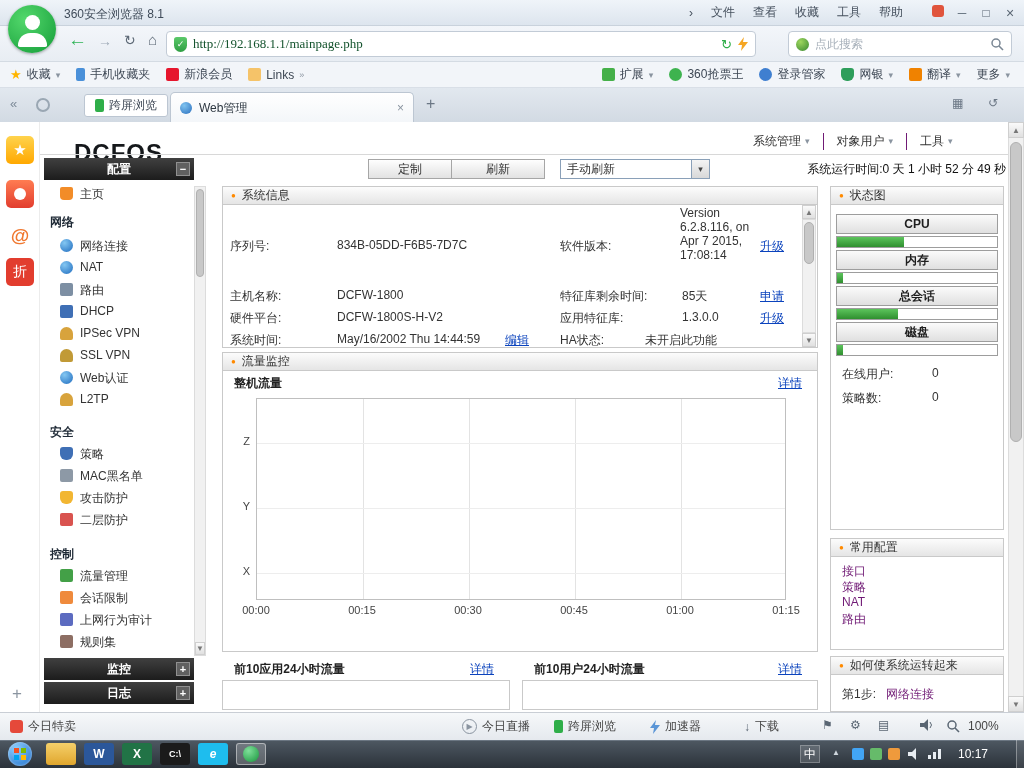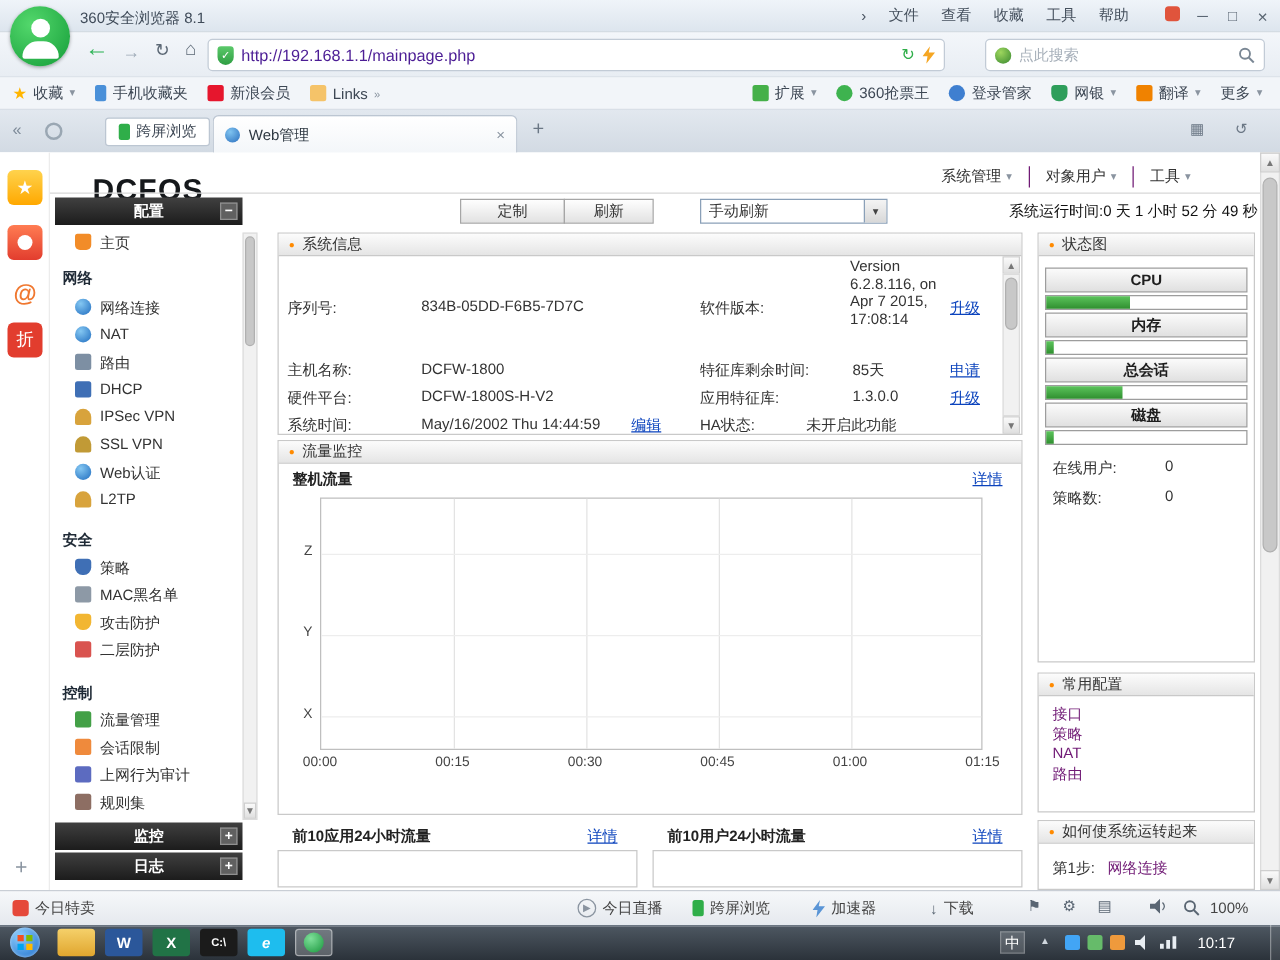--- a/index.html
+++ b/index.html
@@ -10,21 +10,21 @@
 
 .titlebar{left:0;top:0;width:1024px;height:26px;background:linear-gradient(#eff4f9,#dde5ee);border-bottom:1px solid #c9d2dc}
 .tmenu{padding:0 9px;color:#46515e;cursor:pointer}
 .wbtn{width:24px;text-align:center;color:#5a6673;cursor:pointer}
 .avatar{left:8px;top:5px;width:48px;height:48px;border-radius:50%;background:radial-gradient(circle at 35% 30%,#53d86c,#149c38);z-index:50;box-shadow:0 1px 3px rgba(0,0,0,.35)}
 .avatar .head{position:absolute;left:17px;top:10px;width:15px;height:15px;border-radius:50%;background:#fff}
 .avatar .shoulders{position:absolute;left:10px;top:28px;width:29px;height:14px;border-radius:14px 14px 2px 2px;background:#fff}
 .addressbar{left:0;top:26px;width:1024px;height:36px;background:linear-gradient(#f3f6fa,#e8edf3);border-bottom:1px solid #d4dbe3}
 .navbtn{position:absolute;cursor:pointer}
 .urlbox{position:absolute;left:166px;top:5px;width:590px;height:26px;background:#fff;border:1px solid #c2cbd6;border-radius:4px;display:flex;align-items:center;padding:0 7px;gap:6px}
-.urlbox input{flex:1;border:none;outline:none;font-size:13px;color:#4c1d95;font-family:Liberation Sans, sans-serif;background:transparent}
+.urlbox input{flex:1;border:none;outline:none;font-size:13px;color:#14532d;font-family:Liberation Serif, serif;background:transparent}
 .shield{width:13px;height:15px;background:linear-gradient(#5bc96a,#2f9e43);border-radius:3px 3px 7px 7px;color:#fff;font-size:9px;line-height:15px;text-align:center;flex:0 0 auto}
 .searchbox{position:absolute;left:788px;top:5px;width:224px;height:26px;background:#fff;border:1px solid #c2cbd6;border-radius:4px;display:flex;align-items:center;padding:0 7px;gap:6px}
 .searchbox input{flex:1;border:none;outline:none;font-size:12px;color:#333;font-family:inherit;background:transparent;min-width:0}
 .searchbox input::placeholder{color:#a7b0ba}
 .so{width:13px;height:13px;border-radius:50%;background:radial-gradient(circle at 35% 30%,#9ed65e,#37872f);flex:0 0 auto}
 .bookmarksbar{left:0;top:62px;width:1024px;height:26px;background:#f2f5f9;border-bottom:1px solid #d9dfe7}
 .bmitem{display:flex;align-items:center;gap:5px;padding:0 8px;height:26px;color:#3d4754;cursor:pointer;white-space:nowrap}
 .bmicon{width:13px;height:13px;border-radius:2px;flex:0 0 auto}
 .caret{font-size:9px;color:#8a94a0}
 .tabbar{left:0;top:88px;width:1024px;height:34px;background:linear-gradient(#e2e8ef,#d2dae3)}
@@ -271,21 +271,21 @@
 <div class="blackbar" style="top:658px">
   <span>监控</span>
   <span class="bar-toggle">+</span>
 </div>
 <div class="blackbar" style="top:682px">
   <span>日志</span>
   <span class="bar-toggle">+</span>
 </div>
 
 <div class="btn" style="left:368px;top:159px;width:84px">定制</div>
-<div class="btn" style="left:451px;top:159px;width:72px">刷新</div>
+<div class="btn" style="left:451px;top:159px;width:94px">刷新</div>
 <div class="selectbox">
   <span class="val">手动刷新</span>
   <span class="arr">▾</span>
 </div>
 <div class="abs" style="left:756px;top:161px;width:250px;text-align:right;color:#111">系统运行时间:0 天 1 小时 52 分 49 秒</div>
 
 <div class="panel" style="left:222px;top:186px;width:596px;height:162px">
   <div class="phead">
     <span class="bullet">●</span>
     <span>系统信息</span>

